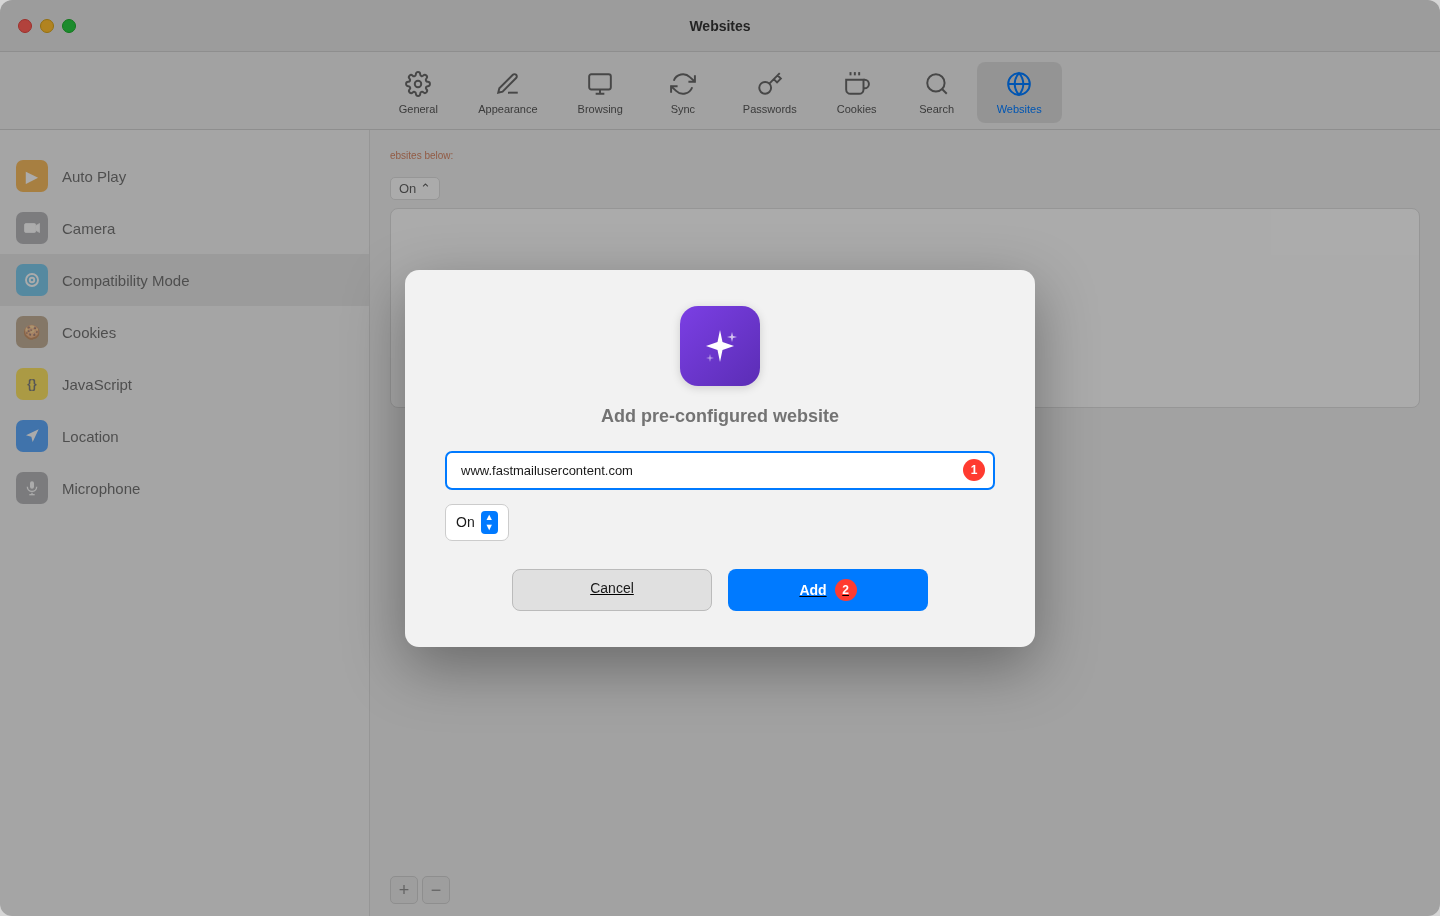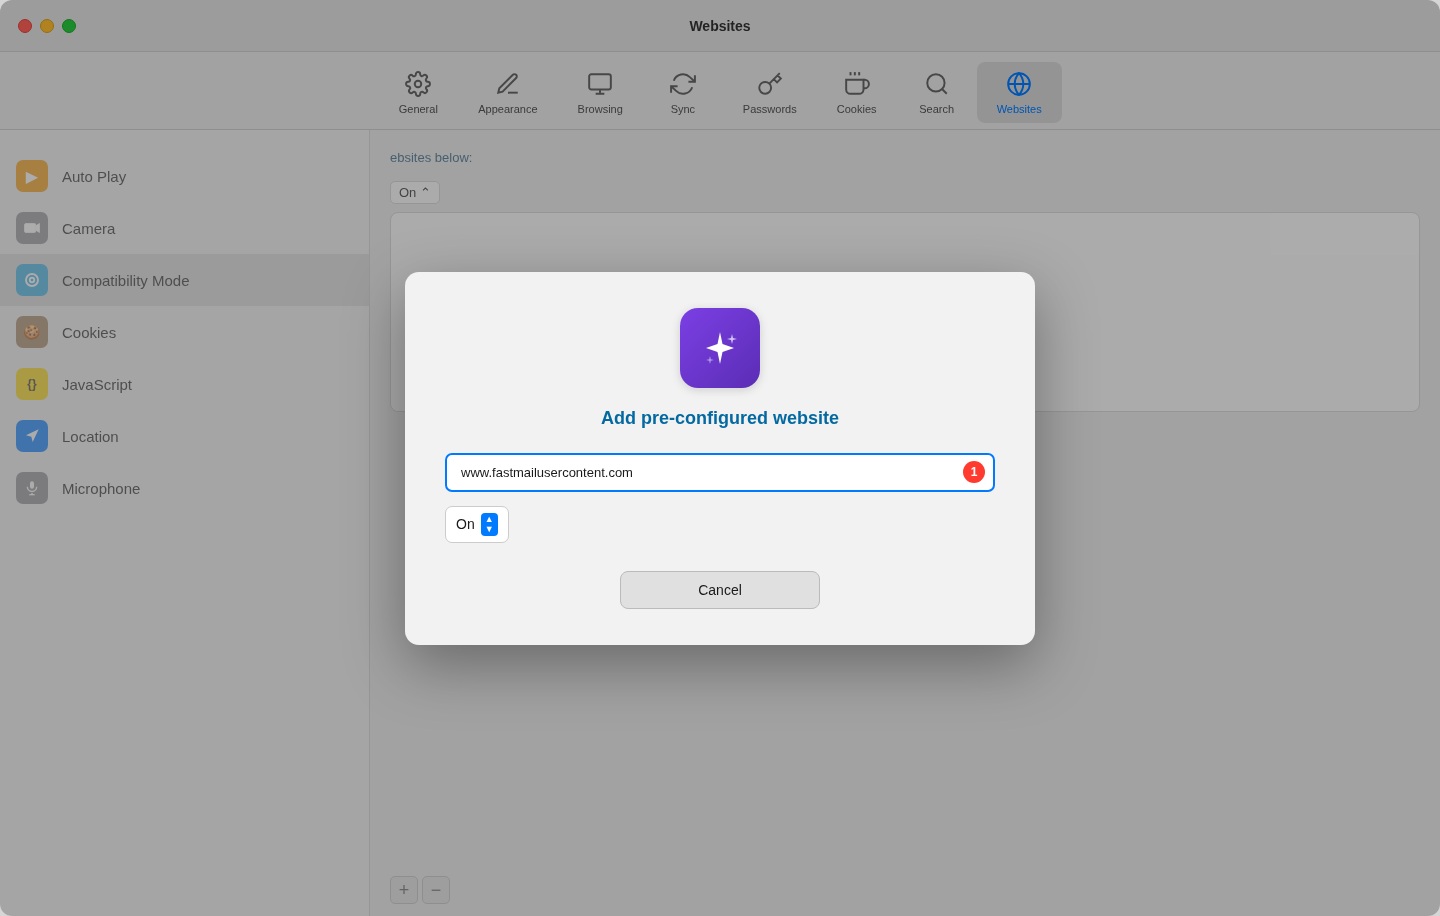--- a/index.html
+++ b/index.html
@@ -175,22 +175,22 @@
     }
 
     .panel-header {
       display: flex;
       align-items: center;
       justify-content: space-between;
       margin-bottom: 16px;
     }
 
     .panel-desc {
-      font-size: 13px;
-      color: #0c4a6e;
+      font-size: 10px;
+      color: #c2410c;
     }
 
     .select-control {
       background: white;
       border: 1px solid #ccc;
       border-radius: 5px;
       padding: 3px 8px;
       font-size: 13px;
     }
 
@@ -262,21 +262,21 @@
     }
 
     .modal-app-icon svg {
       width: 48px;
       height: 48px;
     }
 
     .modal-title {
       font-size: 18px;
       font-weight: 700;
-      color: #0369a1;
+      color: #737373;
       margin-bottom: 24px;
       text-align: center;
     }
 
     .modal-input-row {
       width: 100%;
       margin-bottom: 14px;
       position: relative;
     }
 
@@ -338,20 +338,21 @@
       border-radius: 4px;
       padding: 2px 4px;
       color: white;
     }
 
     .modal-buttons {
       display: flex;
       gap: 16px;
       width: 100%;
       justify-content: center;
+      text-decoration: underline;
     }
 
     .btn-cancel {
       flex: 1;
       max-width: 200px;
       padding: 10px 20px;
       background: #e0e0e0;
       border: 1px solid #bbb;
       border-radius: 8px;
       font-size: 14px;
@@ -590,16 +591,20 @@
           <span>On</span>
           <div class="modal-select-arrows">
             <span style="line-height:1">▲</span>
             <span style="line-height:1">▼</span>
           </div>
         </div>
       </div>
 
       <div class="modal-buttons">
         <div class="btn-cancel">Cancel</div>
+        <div class="btn-add">
+          <span>Add</span>
+          <div class="add-badge">2</div>
+        </div>
       </div>
     </div>
   </div>
 </div>
 
 </body></html>

